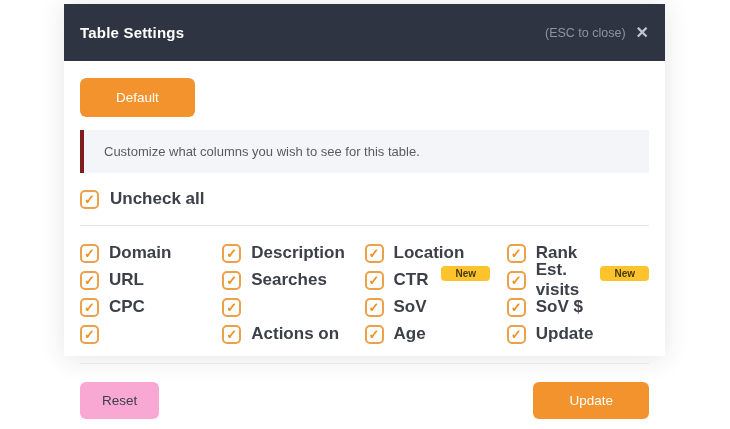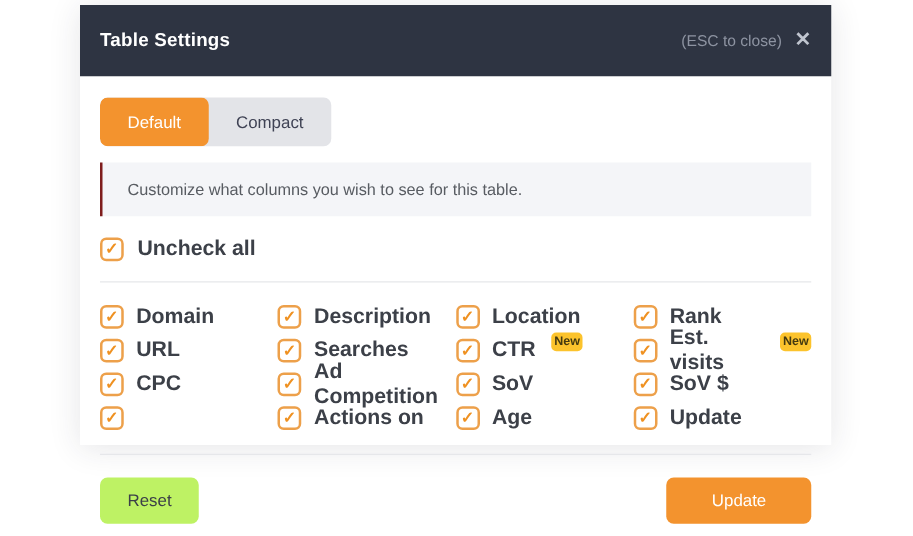--- a/index.html
+++ b/index.html
@@ -44,36 +44,36 @@
   
   .modal-body { padding: 17px 16px 0 16px; }
   
   .tab-group {
     display: inline-flex;
     background: #e3e4e8;
     border-radius: 6px;
     overflow: hidden;
   }
   .tab {
-    padding: 12px 22px;
+    padding: 12px 36px;
     font-size: 13.5px;
     color: #3f4254;
     cursor: pointer;
     border-radius: 6px;
     white-space: nowrap;
   }
   .tab.active {
     background: #f3932e;
     color: #ffffff;
   }
   
   .info-box {
     margin-top: 13px;
     background: #f4f5f8;
-    border-left: 2px solid #7f1d1d;
+    border-left: 4px solid #7f1d1d;
     padding: 14px 20px;
     font-size: 13px;
     color: #585c62;
   }
   
   .checkbox {
     width: 19px; height: 19px;
     min-width: 19px;
     border: 2px solid #eda04a;
     border-radius: 5px;
@@ -118,21 +118,21 @@
     display: flex;
     align-items: center;
     gap: 10px;
     height: 20px;
   }
   .new-badge {
     background: #fcc32c;
     color: #453a10;
     font-size: 10px;
     font-weight: 700;
-    padding: 2px 2px;
+    padding: 2px 14px;
     border-radius: 4px;
     position: relative;
     top: -7px;
     margin-left: 3px;
     white-space: nowrap;
   }
   .divider.footer-div { margin-top: 19px; }
   
   .modal-footer {
     margin-top: 18px;
@@ -141,41 +141,40 @@
     justify-content: space-between;
   }
   .btn {
     border: none;
     font-family: "Liberation Sans", sans-serif;
     font-size: 13.5px;
     border-radius: 6px;
     padding: 11px 22px;
     cursor: pointer;
   }
-  .btn-reset { background: #bef264; color: #3c4048; }
+  .btn-reset { background: #f9a8d4; color: #3c4048; }
   .btn-update { background: #f3932e; color: #ffffff; padding: 11px 36px; }
 </style>
 </head>
 <body>
 
 <div class="modal">
 
   <div class="modal-header">
     <span class="modal-title">Table Settings</span>
     <span class="header-right">
       <span class="esc-hint">(ESC to close)</span>
       <span class="close-btn">✕</span>
     </span>
   </div>
 
   <div class="modal-body">
 
     <div class="tab-group" id="tab-group">
         <div class="tab active">Default</div>
-        <div class="tab">Compact</div>
       </div>
 
     <div class="info-box">Customize what columns you wish to see for this table.</div>
 
     <div class="uncheck-row">
       <span class="checkbox">
         <span class="check">✓</span>
       </span>
       <span class="uncheck-label">Uncheck all</span>
     </div>
@@ -236,21 +235,20 @@
         <div class="grid-item">
           <span class="checkbox">
             <span class="check">✓</span>
           </span>
           <span class="item-label">CPC</span>
         </div>
         <div class="grid-item">
           <span class="checkbox">
             <span class="check">✓</span>
           </span>
-          <span class="item-label">Ad Competition</span>
         </div>
         <div class="grid-item">
           <span class="checkbox">
             <span class="check">✓</span>
           </span>
           <span class="item-label">SoV</span>
         </div>
         <div class="grid-item">
           <span class="checkbox">
             <span class="check">✓</span>

